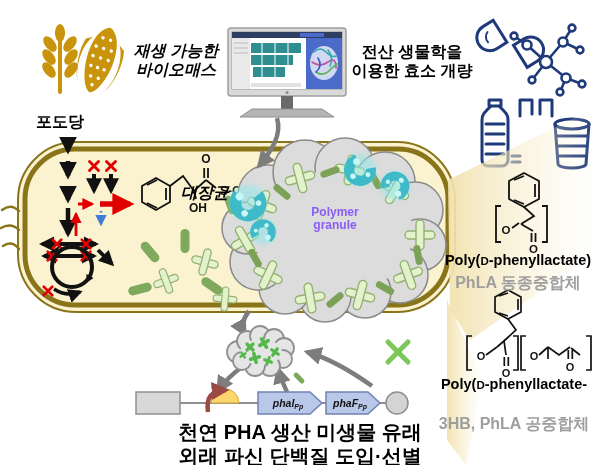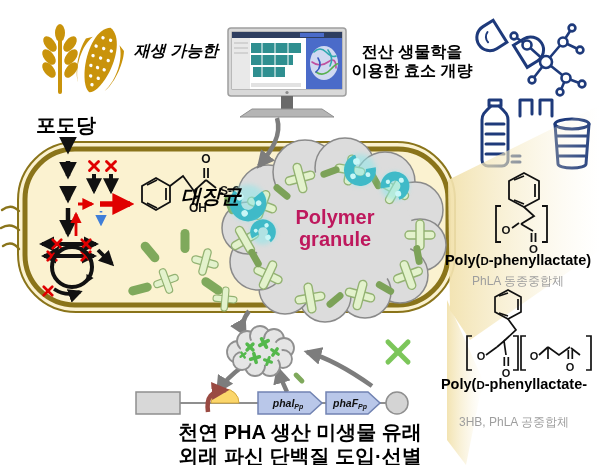--- a/index.html
+++ b/index.html
@@ -4,25 +4,25 @@
 <style>
   html,body{margin:0;padding:0;background:#fff;}
   #stage{position:relative;width:600px;height:465px;background:#ffffff;
          font-family:"Liberation Sans",sans-serif;overflow:hidden;}
   #art{position:absolute;left:0;top:0;}
   .t{position:absolute;color:#000;line-height:1.18;}
   .b{font-weight:bold;}
   .i{font-style:italic;}
   .ctr{text-align:center;}
   .k16{font-size:16px;}
-  .k17{font-size:20px;}
+  .k17{font-size:16px;font-family:Liberation Mono, monospace;}
   .gray{color:#9e9e9e;}
   .dcap{font-size:11.5px;}
   .pname{font-size:14.5px;font-weight:bold;}
-  .psub{font-size:12px;font-weight:normal;}
+  .psub{font-size:16px;font-weight:bold;}
   .gene-label{position:absolute;font-style:italic;font-weight:bold;font-size:10.5px;text-align:center;color:#111;}
   .gene-label .sub{font-size:7px;vertical-align:-2px;}
 </style>
 </head>
 <body>
 
 <div id="stage">
 
 <svg id="art" width="600" height="465" viewBox="0 0 600 465">
   <defs>
@@ -393,33 +393,34 @@
     <path d="M586,336 h5 v34 h-5"></path>
   </g>
   <text x="481" y="360" font-size="11" font-weight="600" text-anchor="middle" fill="#111">O</text>
   <text x="506" y="377" font-size="11" font-weight="600" text-anchor="middle" fill="#111">O</text>
   <text x="534" y="360" font-size="11" font-weight="600" text-anchor="middle" fill="#111">O</text>
   <text x="570" y="371" font-size="11" font-weight="600" text-anchor="middle" fill="#111">O</text>
 </svg>
 
 <div class="t b k16 ctr" style="left:126px;top:42px;width:100px;font-style:italic;">
   <div>재생 가능한</div>
+      <div>바이오매스</div>
 </div>
 
 <div class="t b k16 ctr" style="left:348px;top:43px;width:128px;">
   <div>전산 생물학을</div>
       <div>이용한 효소 개량</div>
 </div>
 
 <div class="t b k17" style="left:36px;top:114px;">포도당</div>
 
 <div class="t b k17 i" style="left:181px;top:148px;margin-top:37px;">대장균</div>
 
 
-<div class="t b ctr" style="left:275px;top:206px;width:120px;font-size:20px;line-height:1.12;color:#be185d;">
+<div class="t b ctr" style="left:275px;top:206px;width:120px;font-size:12px;line-height:1.12;color:#8b5cf6;">
   <div>Polymer</div>
       <div>granule</div>
 </div>
 
 <div class="t pname ctr" style="left:436px;top:252px;width:164px;">
   <span>Poly(</span><span class="dcap">D</span><span>-phenyllactate)</span>
 </div>
 <div class="t psub gray ctr" style="left:436px;top:274px;width:164px;">PhLA 동종중합체</div>
 
 <div class="t pname ctr" style="left:428px;top:376px;width:172px;line-height:1.22;">

